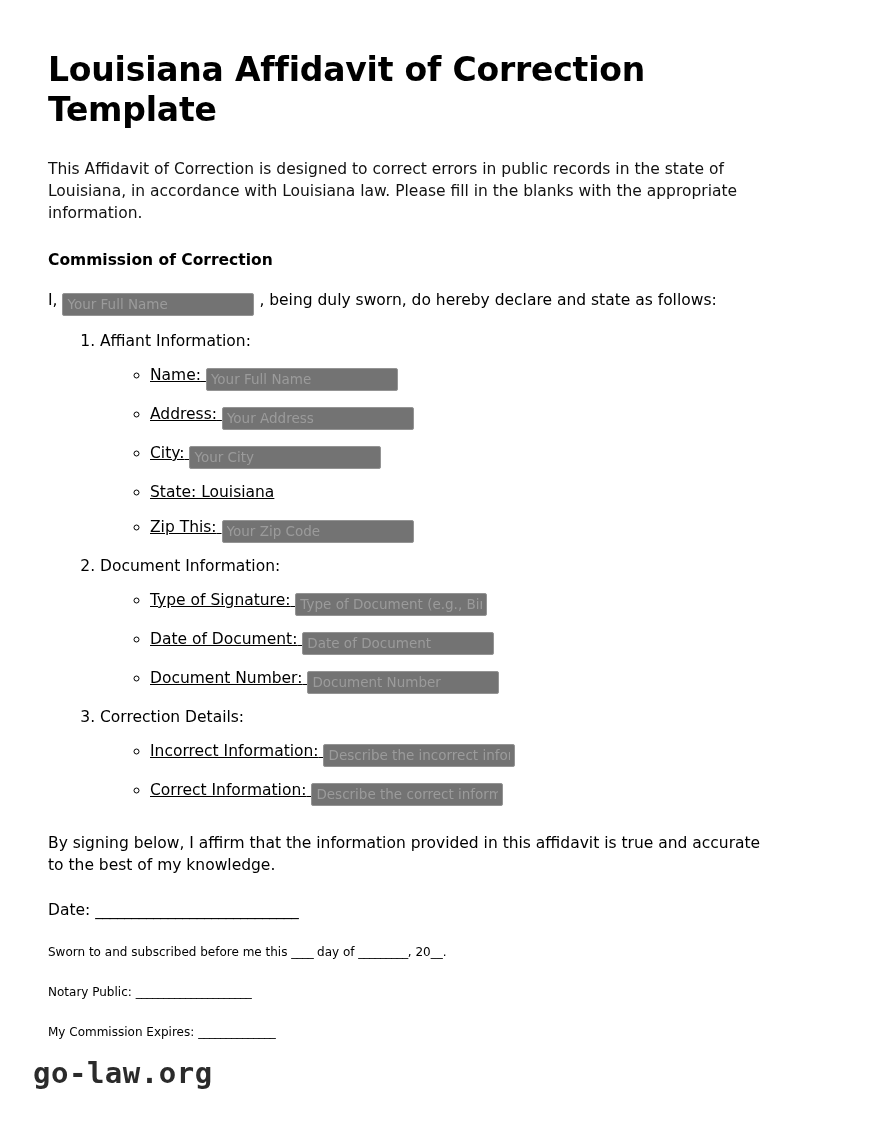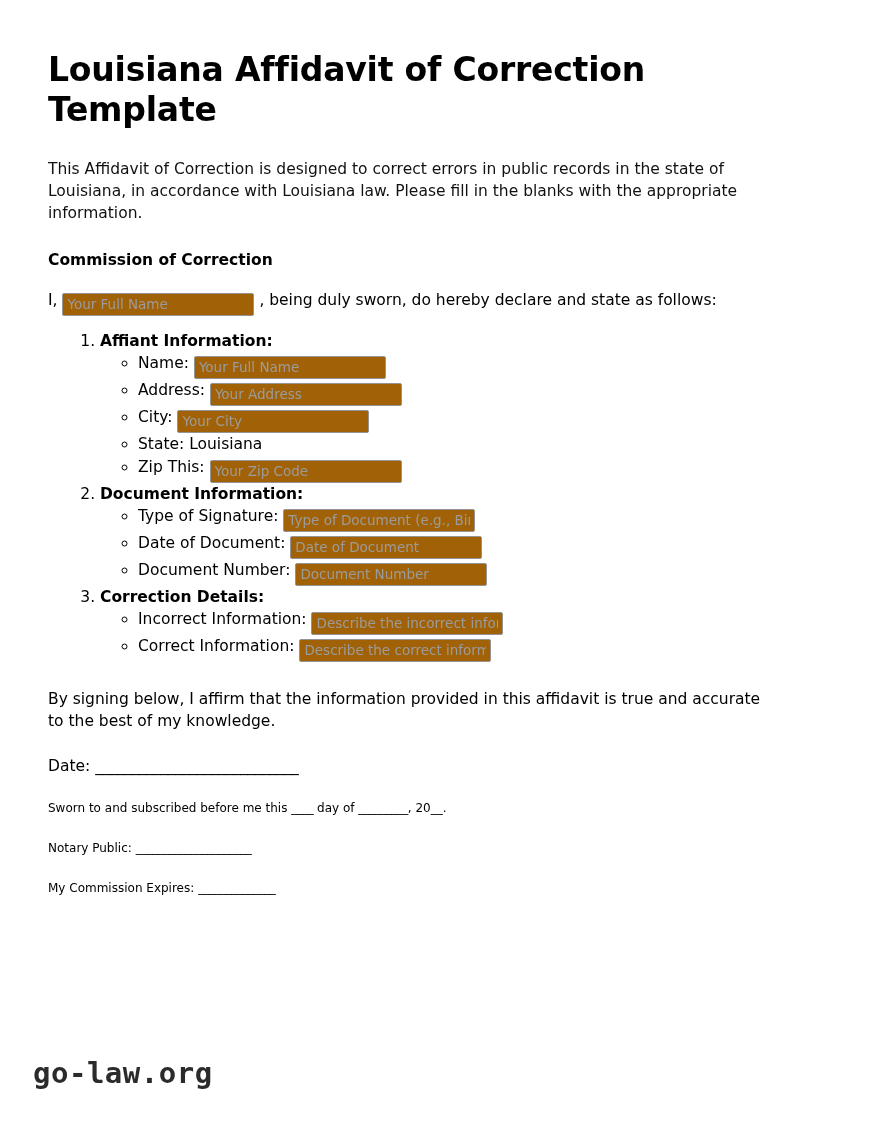--- a/index.html
+++ b/index.html
@@ -68,21 +68,21 @@
     white-space: nowrap;
   }
 
   
   .fld {
     font-family: "DejaVu Sans", "Liberation Sans", sans-serif;
     font-size: 13.5px;
     color: #000;
     border: 1px solid #949494;
     border-radius: 2px;
-    background: #a16207;
+    background: #737373;
     padding: 2px 4px;
     height: 17px;
     line-height: 17px;
     box-sizing: content-box;
     vertical-align: -4px;
     outline: none;
   }
   .fld::placeholder {
     color: #9b9b9b;
     opacity: 1;
@@ -95,34 +95,35 @@
     padding-left: 52px;
     font-size: 15.5px;
     list-style-type: decimal;
   }
   ol.sections > li {
     margin: 0 0 0 0;
     padding: 0;
     line-height: 1.42;
   }
   ol.sections > li > .sec-label {
-    font-weight: bold;
+    font-weight: normal;
     font-size: 15.5px;
   }
   ul.fields {
     list-style-type: circle;
     margin: 0 0 0 0;
     padding-left: 38px;
   }
   ul.fields > li {
-    margin: 0;
+    margin: 12px;
     padding: 0;
     line-height: 1.48;
     font-size: 15.5px;
     white-space: nowrap;
+    text-decoration: underline;
   }
   ul.fields > li .lbl { font-size: 15.5px; }
 
   p.affirm {
     font-size: 15.5px;
     line-height: 1.45;
     margin: 26px 0 0 0;
     max-width: 730px;
   }
 

